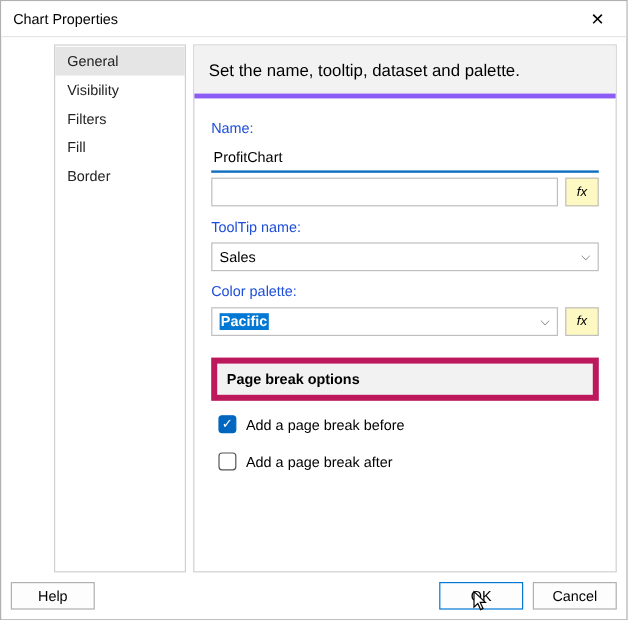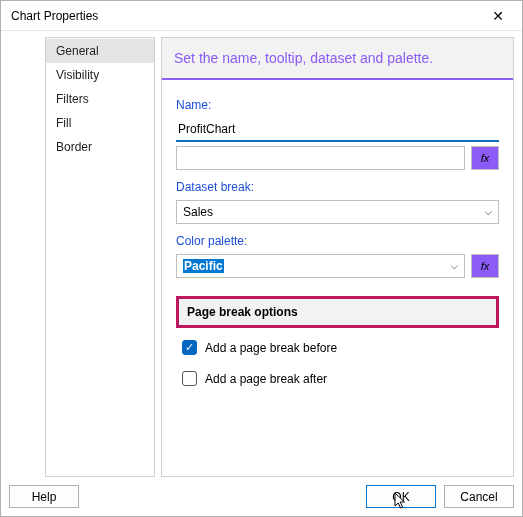--- a/index.html
+++ b/index.html
@@ -66,22 +66,22 @@
       flex: 1;
       border: 1px solid #d0d0d0;
       display: flex;
       flex-direction: column;
       min-height: 0;
     }
     .header-strip {
       background: #f2f2f2;
       padding: 12px 12px;
       font-size: 14px;
-      color: #8b5cf6;
-      border-bottom: 2px solid #8b5cf6;
+      color: #000000;
+      border-bottom: 4px solid #8b5cf6;
     }
     .form {
       padding: 12px 14px 10px 14px;
       display: flex;
       flex-direction: column;
       gap: 4px;
     }
     .field-label {
       font-size: 12px;
       color: #1d4ed8;
@@ -128,36 +128,36 @@
     .select .sel-highlight {
       background: #0078d4;
       color: #fff;
       padding: 0 1px;
       font-weight: bold;
     }
     .fx-btn {
       width: 28px;
       height: 24px;
       border: 1px solid #bfbfbf;
-      background: #8b5cf6;
+      background: #fef9c3;
       display: flex;
       align-items: center;
       justify-content: center;
       cursor: default;
       font-size: 11px;
       font-style: italic;
       font-family: Georgia, serif;
       padding-bottom: 1px;
     }
     .section-header {
       background: #f2f2f2;
       padding: 6px 8px;
       font-weight: 600;
       font-size: 12px;
-      border: 3px solid #be185d;
+      border: 5px solid #be185d;
       margin-top: 14px;
     }
     .checkbox-row {
       display: flex;
       align-items: center;
       gap: 8px;
       padding: 4px 6px;
       margin-top: 4px;
     }
     .checkbox {
@@ -234,21 +234,21 @@
       <div class="field-label">Name:</div>
       <input class="name-input" value="ProfitChart" style="">
 
       <div class="field-row">
         <input class="text-input" value="" style="">
         <div class="fx-btn">
             <span>fx</span>
           </div>
       </div>
 
-      <div class="field-label">Dataset break:</div>
+      <div class="field-label">ToolTip name:</div>
       <div class="field-row">
         <div class="select">
           <span>Sales</span>
           <span class="chev">⌵</span>
         </div>
       </div>
 
       <div class="field-label">Color palette:</div>
       <div class="field-row">
         <div class="select">

